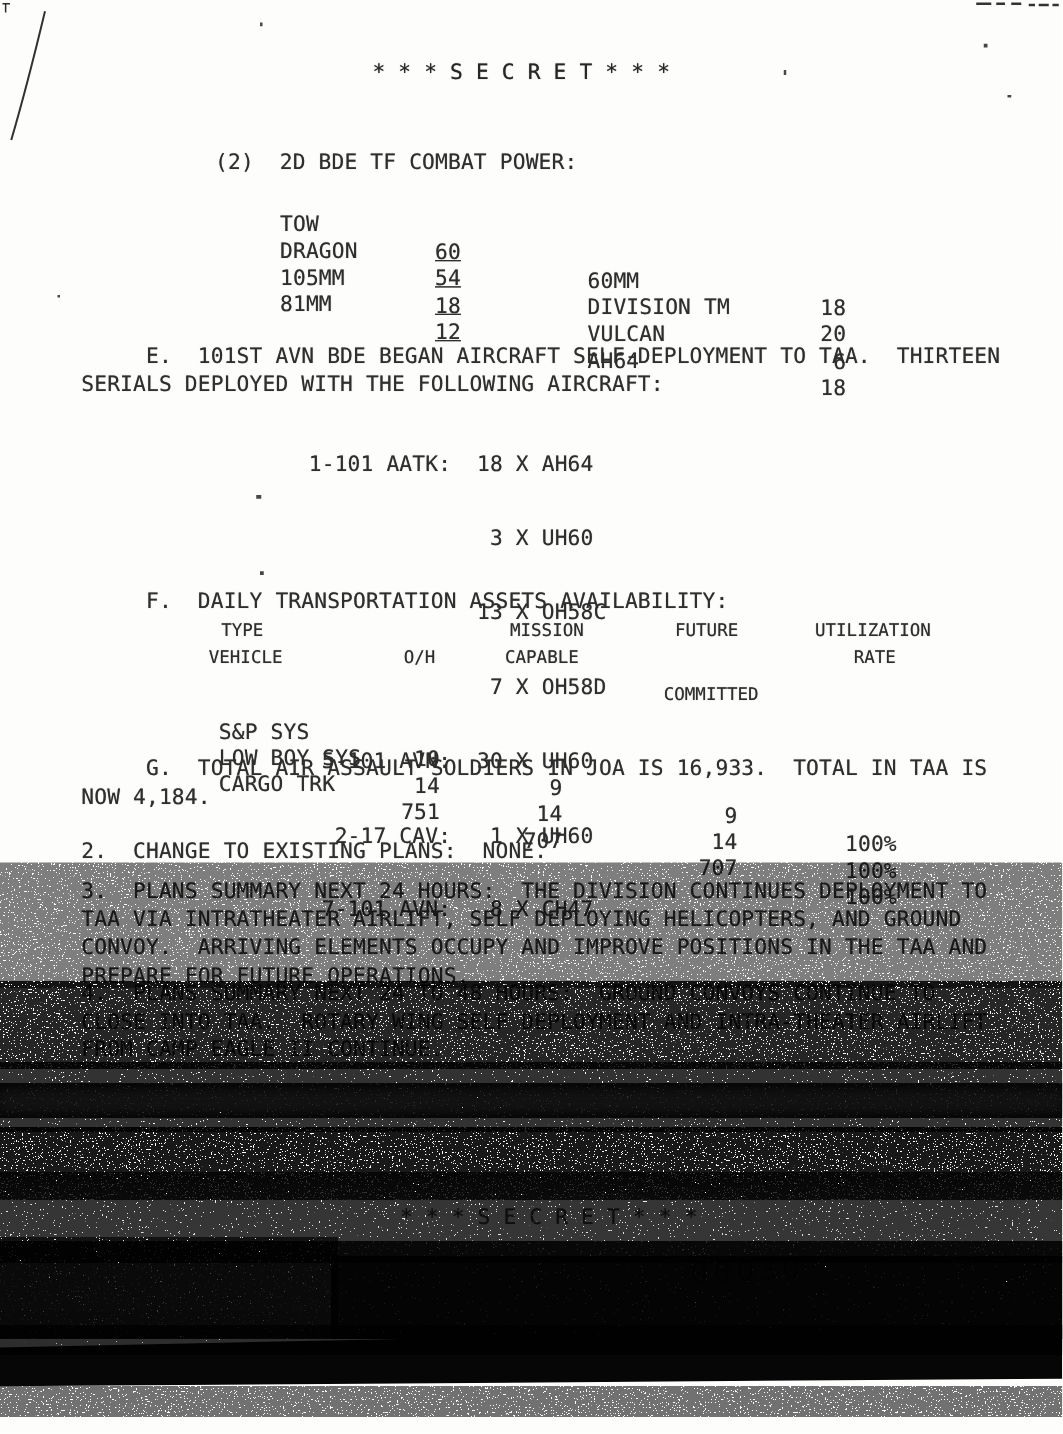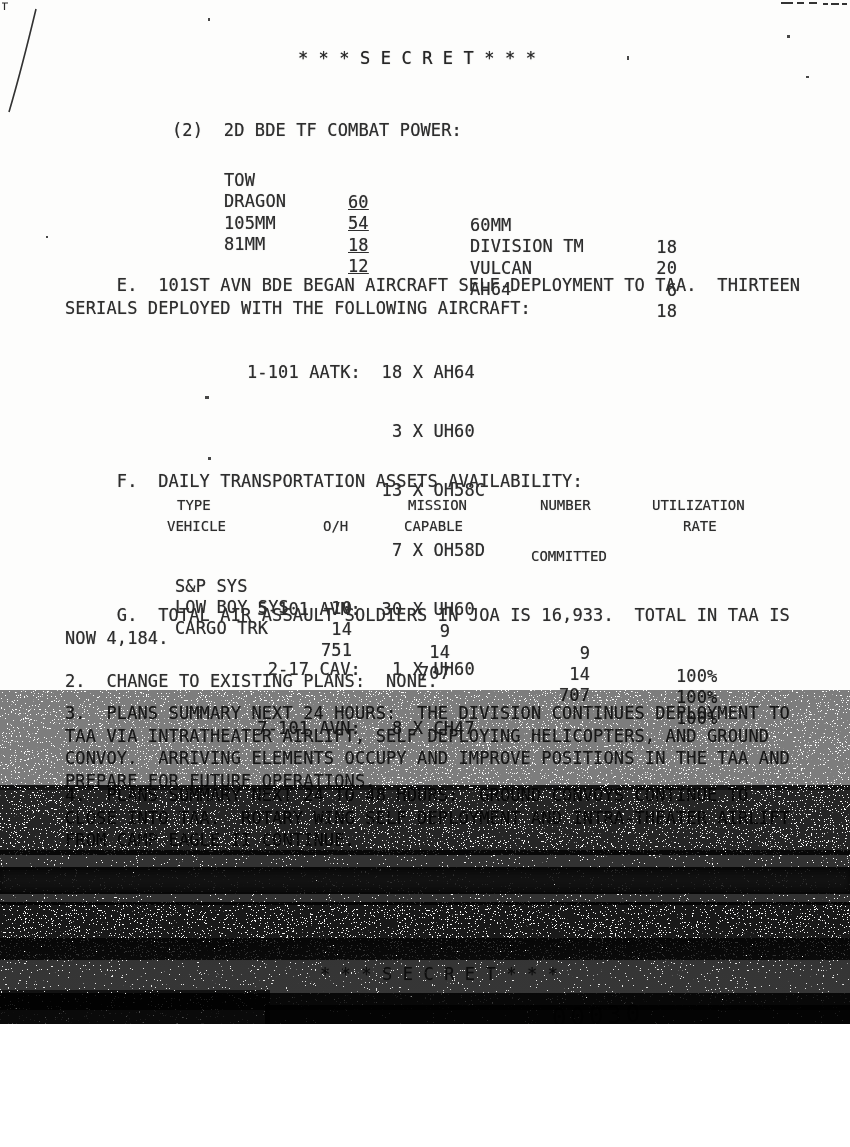--- a/index.html
+++ b/index.html
@@ -1,17 +1,17 @@
 <!DOCTYPE html>
 <html><head>
 <meta charset="utf-8">
 <style>
   html,body{margin:0;padding:0;background:#ffffff;}
   .page{
-    position:relative;width:850px;height:1024px;background:#fdfdfc;overflow:hidden;
+    position:relative;width:850px;height:1147px;background:#fdfdfc;overflow:hidden;
     font-family:"DejaVu Sans Mono", monospace;color:#2e2e2e;
   }
   .blk{
     position:absolute;font-size:17px;line-height:22.5px;white-space:pre;
     letter-spacing:.12px;text-shadow:0 0 .7px rgba(45,45,45,.6);
   }
   .banner{left:0;right:0;text-align:center;color:#262626;text-shadow:0 0 .8px rgba(30,30,30,.7);}
   .banner-top{top:47px;transform:translateX(-8px);}
   .banner-bottom{top:963px;transform:translateX(14px);color:#1e1e1e;}
   .h2{left:172px;top:119px;}
@@ -100,21 +100,21 @@
     <div> 5-101 AVN:  30 X UH60</div>
     <div>  2-17 CAV:   1 X UH60</div>
     <div> 7-101 AVN:   8 X CH47</div>
   </div>
 
   <div class="blk pF">     F.  DAILY TRANSPORTATION ASSETS AVAILABILITY:</div>
 
   <div>
     <span class="tt-cell tt-type">TYPE</span>
     <span class="tt-cell tt-mission">MISSION</span>
-    <span class="tt-cell tt-number">NUMBER</span>
+    <span class="tt-cell tt-number">FUTURE</span>
     <span class="tt-cell tt-util">UTILIZATION</span>
     <span class="tt-cell tt-vehicle">VEHICLE</span>
     <span class="tt-cell tt-oh">O/H</span>
     <span class="tt-cell tt-capable">CAPABLE</span>
     <span class="tt-cell tt-committed">COMMITTED</span>
     <span class="tt-cell tt-rate">RATE</span>
 
     <div class="tt-row blk" style="top:552px">
       <span class="c-veh">S&amp;P SYS</span>
       <span class="c-oh">10</span>

